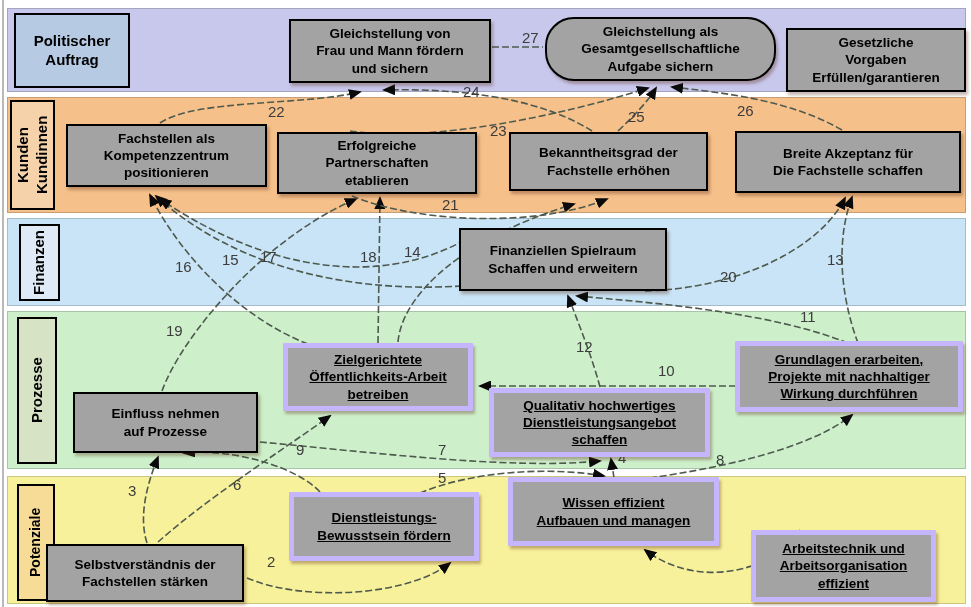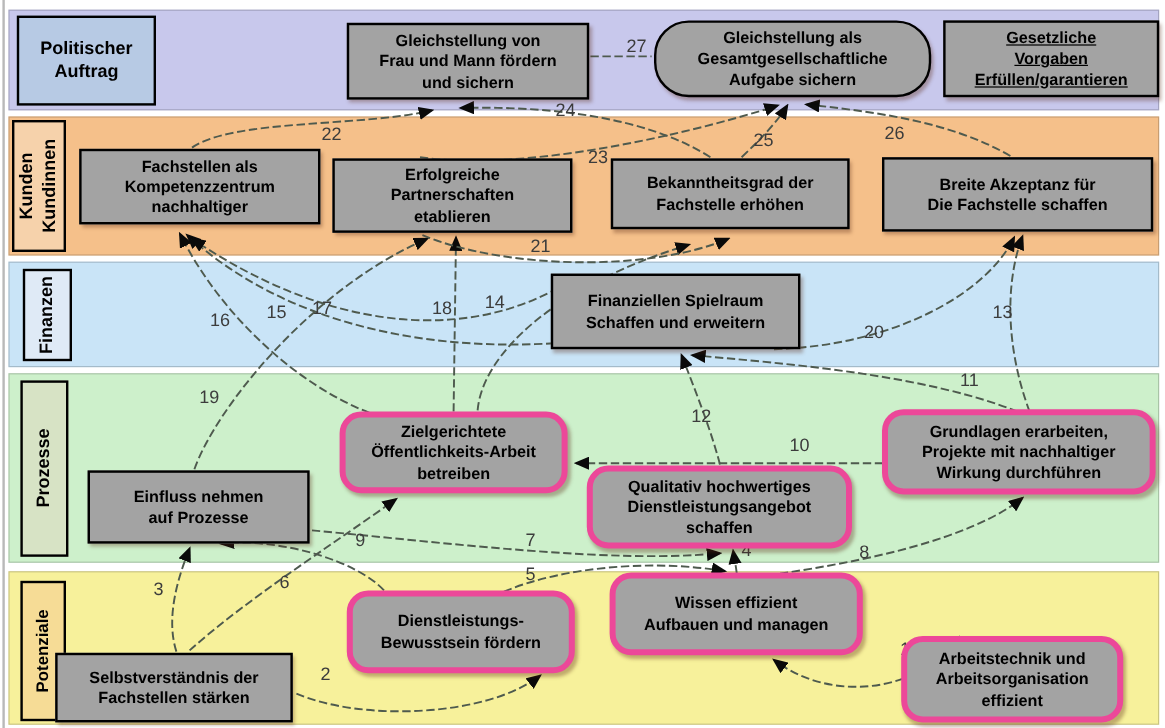--- a/index.html
+++ b/index.html
@@ -14,21 +14,21 @@
     border:2px solid #000;box-sizing:border-box;font-weight:bold;color:#000;
     text-align:center;white-space:pre-line;line-height:1.25;
   }
   .lane-label.vertical{writing-mode:vertical-rl;transform:rotate(180deg);}
   .node{
     position:absolute;display:flex;align-items:center;justify-content:center;
     background:#a3a3a3;border:2px solid #000;box-sizing:border-box;
     font-weight:bold;font-size:13.5px;line-height:1.28;color:#000;text-align:center;
     white-space:pre-line;box-shadow:2px 3px 3px rgba(90,40,20,0.35);padding:2px 4px;
   }
-  .node.highlight{border:5px solid #ec4899;border-radius:18px;}
+  .node.highlight{border:5px solid #c4b5fd;border-radius:1px;text-decoration:underline;}
   svg.edges{position:absolute;left:0;top:0;pointer-events:none;}
   .edge-num{font-size:15px;fill:#3c3c3c;font-family:"Liberation Sans",sans-serif;}
 </style>
 </head>
 <body>
 
 <div id="stage">
 
   <div class="band" style="top: 8px; height: 84px; background: rgb(200, 200, 236);"></div>
   <div class="band" style="top: 97px; height: 116px; background: rgb(245, 192, 138);"></div>
@@ -108,26 +108,26 @@
       </g>
   </svg>
 
   <div id="node-layer">
       <div class="node" style="left: 289px; top: 19px; width: 202px; height: 64px;">Gleichstellung von
 Frau und Mann fördern
 und sichern</div>
       <div class="node" style="left: 545px; top: 17px; width: 231px; height: 64px; border-radius: 29px;">Gleichstellung als
 Gesamtgesellschaftliche
 Aufgabe sichern</div>
-      <div class="node" style="left: 786px; top: 17px; width: 180px; height: 64px; text-decoration: underline;">Gesetzliche
+      <div class="node" style="left: 786px; top: 28px; width: 180px; height: 64px;">Gesetzliche
 Vorgaben
 Erfüllen/garantieren</div>
       <div class="node" style="left: 66px; top: 124px; width: 201px; height: 63px;">Fachstellen als
 Kompetenzzentrum
-nachhaltiger</div>
+positionieren</div>
       <div class="node" style="left: 277px; top: 132px; width: 200px; height: 62px;">Erfolgreiche
 Partnerschaften
 etablieren</div>
       <div class="node" style="left: 509px; top: 132px; width: 199px; height: 59px;">Bekanntheitsgrad der
 Fachstelle erhöhen</div>
       <div class="node" style="left: 735px; top: 131px; width: 226px; height: 62px;">Breite Akzeptanz für
 Die Fachstelle schaffen</div>
       <div class="node" style="left: 459px; top: 228px; width: 208px; height: 63px;">Finanziellen Spielraum
 Schaffen und erweitern</div>
       <div class="node" style="left: 73px; top: 392px; width: 185px; height: 61px;">Einfluss nehmen

